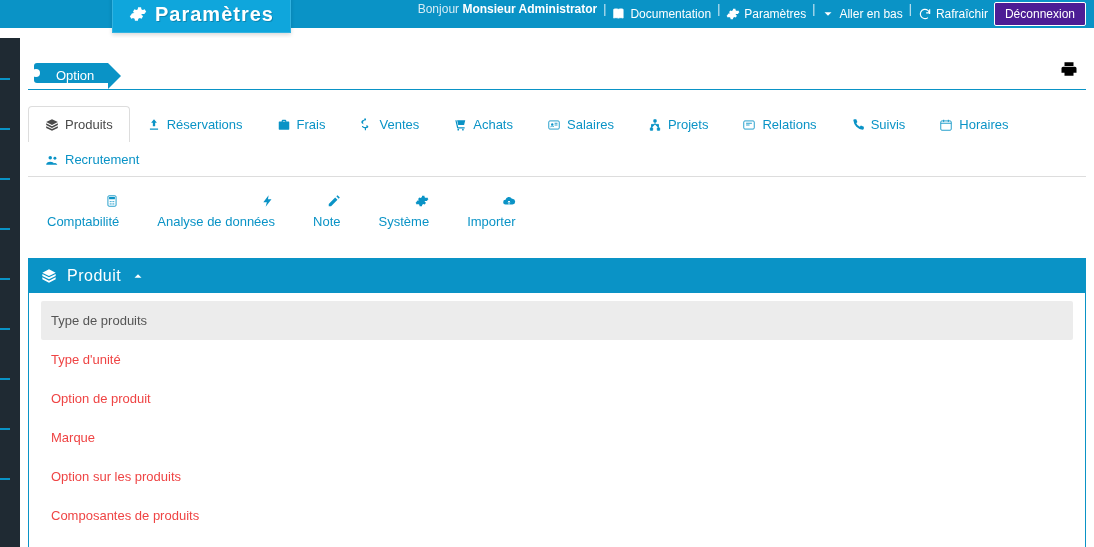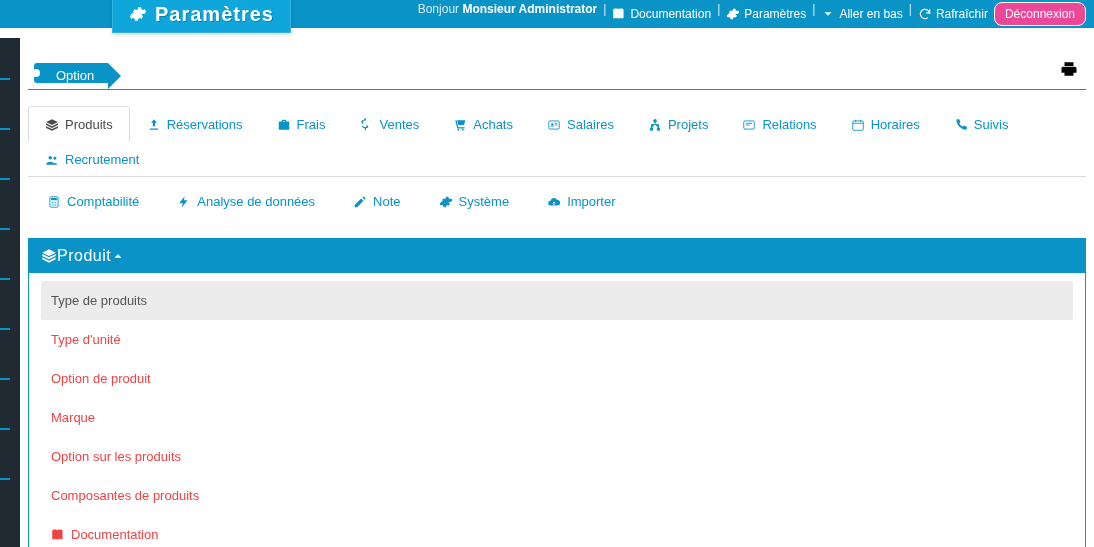--- a/index.html
+++ b/index.html
@@ -66,26 +66,26 @@
   .top-right .greet b { color: #fff; font-weight: 600; }
   .top-right a {
     color: #fff;
     display: inline-flex;
     align-items: center;
     gap: 4px;
     text-decoration: none;
   }
   .sep { color: #d6ecf6; }
   .logout-btn {
-    background: #ec4899;
+    background: #4c1d95;
     border: 1px solid #fff;
     color: #fff;
     padding: 4px 10px;
     font-size: 12px;
-    border-radius: 8px;
+    border-radius: 2px;
     cursor: pointer;
   }
 
   
   .page {
     position: absolute;
     left: 20px;
     top: 38px;
     right: 0;
     bottom: 0;
@@ -165,38 +165,38 @@
     border-color: #ddd;
     border-radius: 4px 4px 0 0;
     background: #fff;
   }
   .tabs-row2 {
     display: flex;
     flex-wrap: wrap;
     margin-top: 6px;
     padding-bottom: 10px;
   }
-  .tabs-row2 .tab { padding: 10px 18px; }
+  .tabs-row2 .tab { padding: 10px 18px; flex-direction: column; }
 
   
   .panel {
     margin-top: 10px;
     border: 1px solid #0a93c6;
   }
   .panel-header {
     background: #0a93c6;
     color: #fff;
     font-size: 16px;
     font-weight: 500;
     font-family: "Arial Black", Arial, sans-serif;
     letter-spacing: .5px;
     padding: 8px 12px;
     display: flex;
     align-items: center;
-    gap: 0;
+    gap: 10px;
     cursor: pointer;
   }
   .panel-header .caret { font-size: 11px; }
   .panel-body {
     padding: 8px 12px 14px 12px;
     background: #fff;
   }
   .list-item {
     display: flex;
     align-items: center;
@@ -445,32 +445,32 @@
         <span>
           <svg class="ico">
             <use href="#i-card"></use>
           </svg>
         </span>
         <span>Relations</span>
       </div>
       <div class="tab">
         <span>
           <svg class="ico">
+            <use href="#i-phone"></use>
+          </svg>
+        </span>
+        <span>Suivis</span>
+      </div>
+      <div class="tab">
+        <span>
+          <svg class="ico">
             <use href="#i-calendar"></use>
           </svg>
         </span>
         <span>Horaires</span>
-      </div>
-      <div class="tab">
-        <span>
-          <svg class="ico">
-            <use href="#i-phone"></use>
-          </svg>
-        </span>
-        <span>Suivis</span>
       </div>
       <div class="tab">
         <span>
           <svg class="ico">
             <use href="#i-users"></use>
           </svg>
         </span>
         <span>Recrutement</span>
       </div>
     </div>

